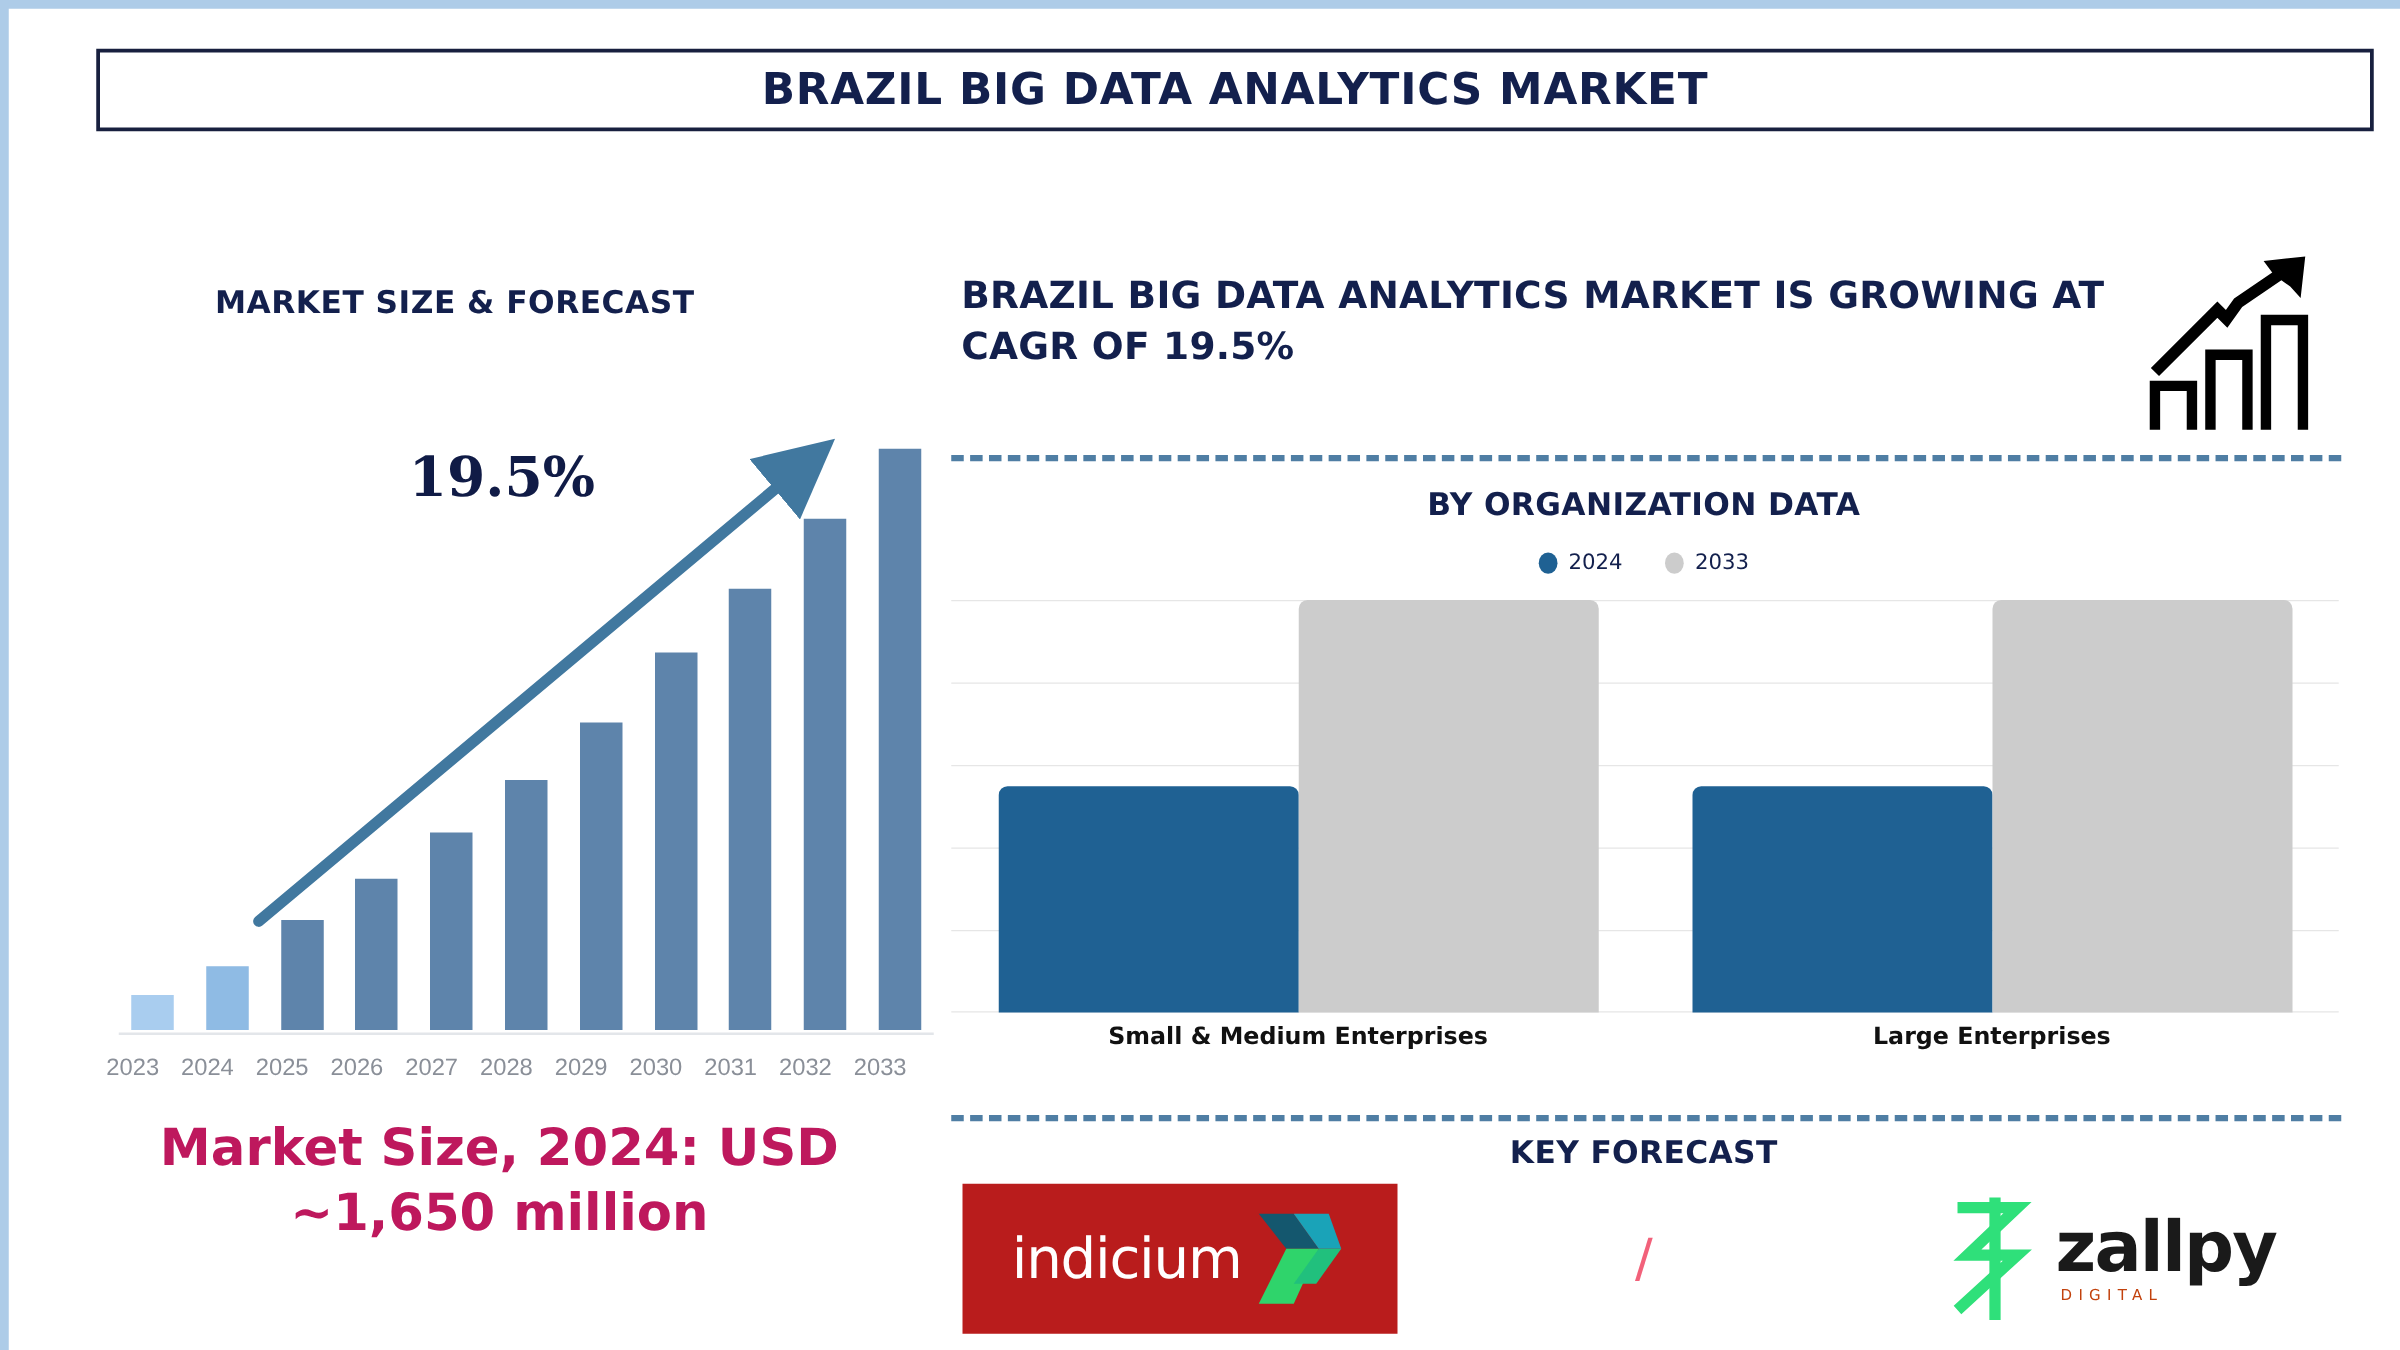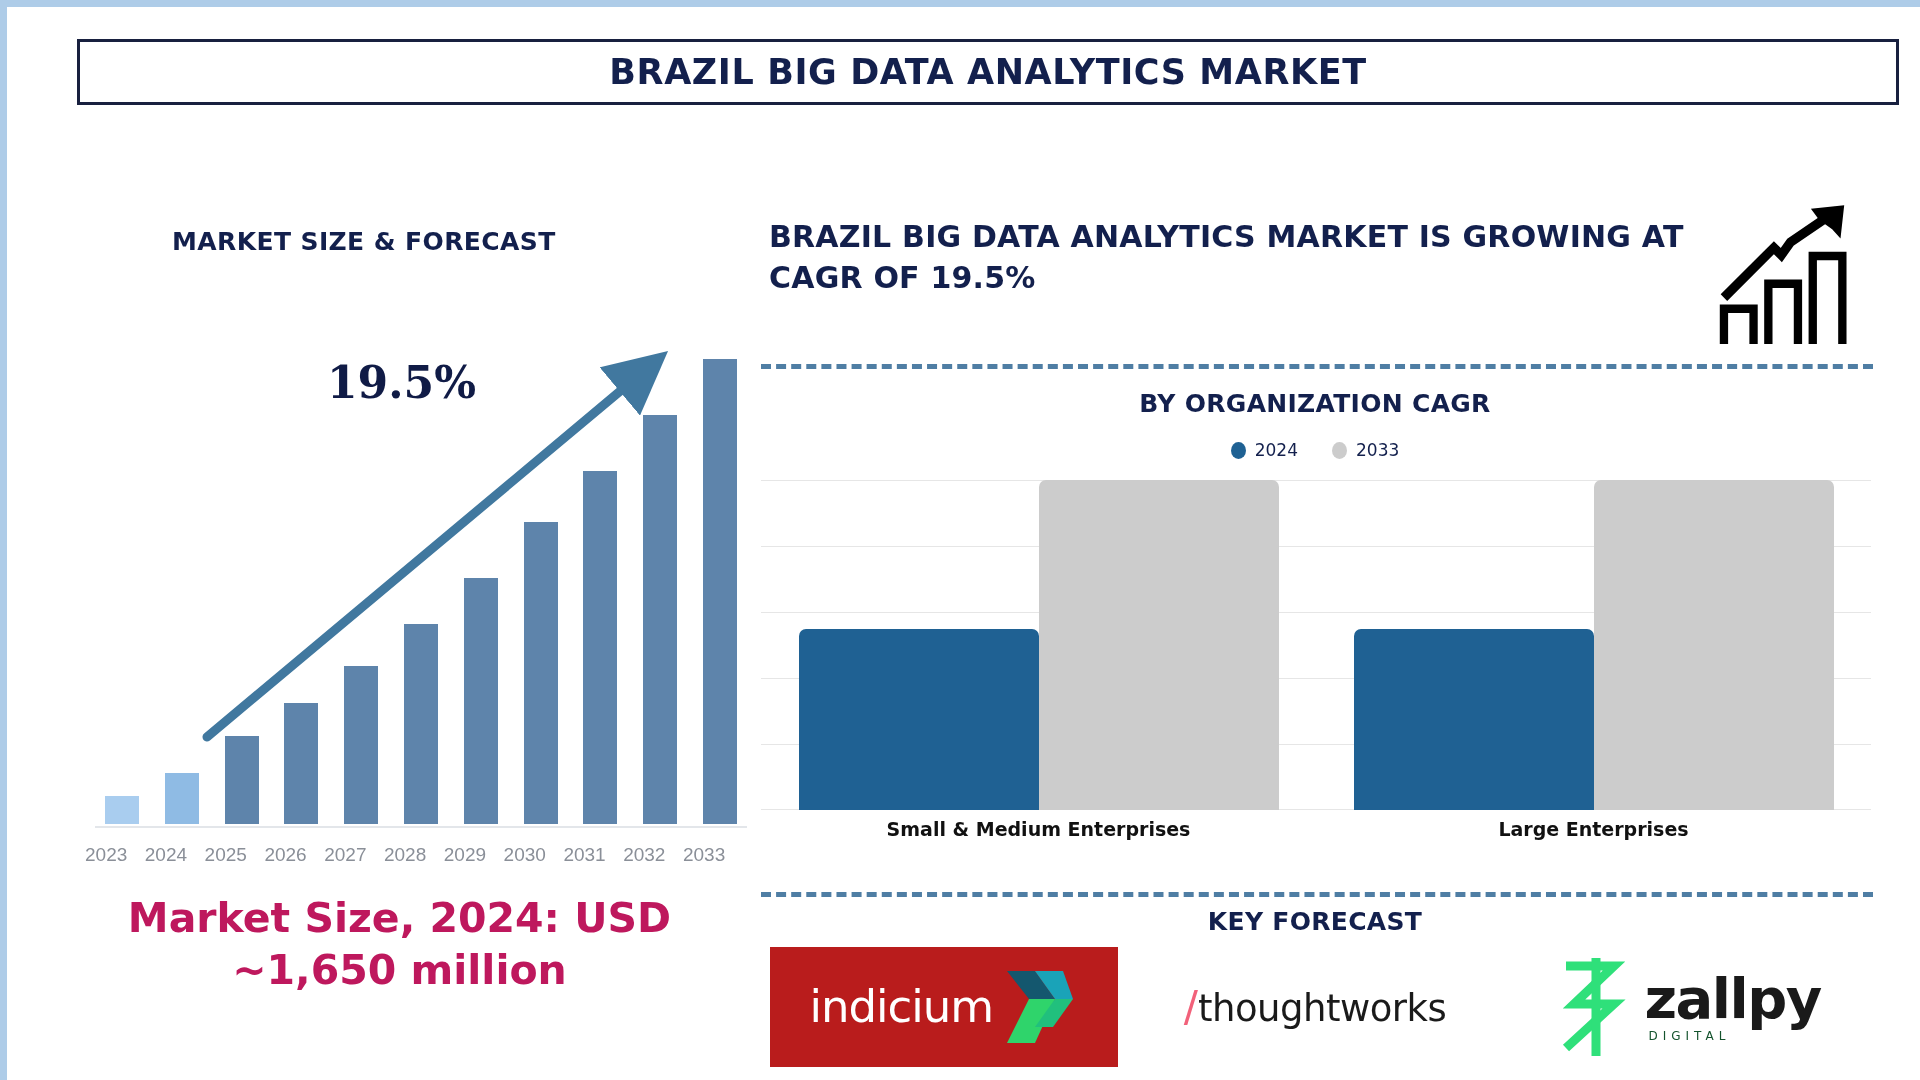--- a/index.html
+++ b/index.html
@@ -273,21 +273,21 @@
     font-family: "DejaVu Sans", sans-serif;
   }
   .logo-zallpy { display: flex; align-items: center; gap: 14px; }
   .zallpy-text-wrap { display: flex; flex-direction: column; align-items: flex-start; }
   .zallpy-text {
     font-size: 56px; color: #1a1a1a; font-weight: 700;
     letter-spacing: -1.5px; line-height: 1;
     font-family: "DejaVu Sans", sans-serif;
   }
   .zallpy-sub {
-    font-size: 12px; color: #14532d; letter-spacing: 5px;
+    font-size: 12px; color: #c2410c; letter-spacing: 5px;
     margin-top: 2px; margin-left: 4px;
     font-family: "DejaVu Sans", sans-serif;
   }
 </style>
 </head>
 <body>
 
 <div id="infographic">
 
   <div class="title-box">
@@ -377,21 +377,21 @@
         <path d="M110 160 L110 65 L142 65 L142 160"></path>
       </g>
       <g fill="none" stroke="#000000" stroke-width="10" stroke-linecap="butt">
         <path d="M14 110 L68 56 L76 64 L86 50 L136 16"></path>
       </g>
       <path d="M108 14 L144 10 L140 46 L131 36 L117 26 Z" fill="#000000"></path>
     </svg>
 
     <div class="divider top"></div>
 
-    <div class="section-title org">BY ORGANIZATION CAGR</div>
+    <div class="section-title org">BY ORGANIZATION DATA</div>
 
     <div class="legend">
       <div class="legend-item">
         <span class="legend-dot" style="background:#1f6193"></span>
         <span class="legend-label">2024</span>
       </div>
       <div class="legend-item">
         <span class="legend-dot" style="background:#cccccc"></span>
         <span class="legend-label">2033</span>
       </div>
@@ -437,21 +437,20 @@
             <polygon points="34,6 62,6 72,34 54,34" fill="#1aa3b8"></polygon>
             <polygon points="28,34 54,34 34,78 6,78" fill="#2fd46b"></polygon>
             <polygon points="54,34 72,34 52,62 34,62" fill="#21c07d"></polygon>
           </svg>
         </div>
       </div>
 
       <div class="player">
         <div class="logo-tw">
           <span class="tw-slash">/</span>
-          <span class="tw-text">thoughtworks</span>
         </div>
       </div>
 
       <div class="player">
         <div class="logo-zallpy">
           <svg width="80" height="110" viewBox="0 0 80 110">
             <g fill="none" stroke="#2fe07a" stroke-width="9" stroke-linejoin="miter">
               <path d="M16 14 L64 14 L24 52 L64 52 L16 96"></path>
             </g>
             <path d="M46 6 L46 104" stroke="#2fe07a" stroke-width="9" fill="none"></path>

